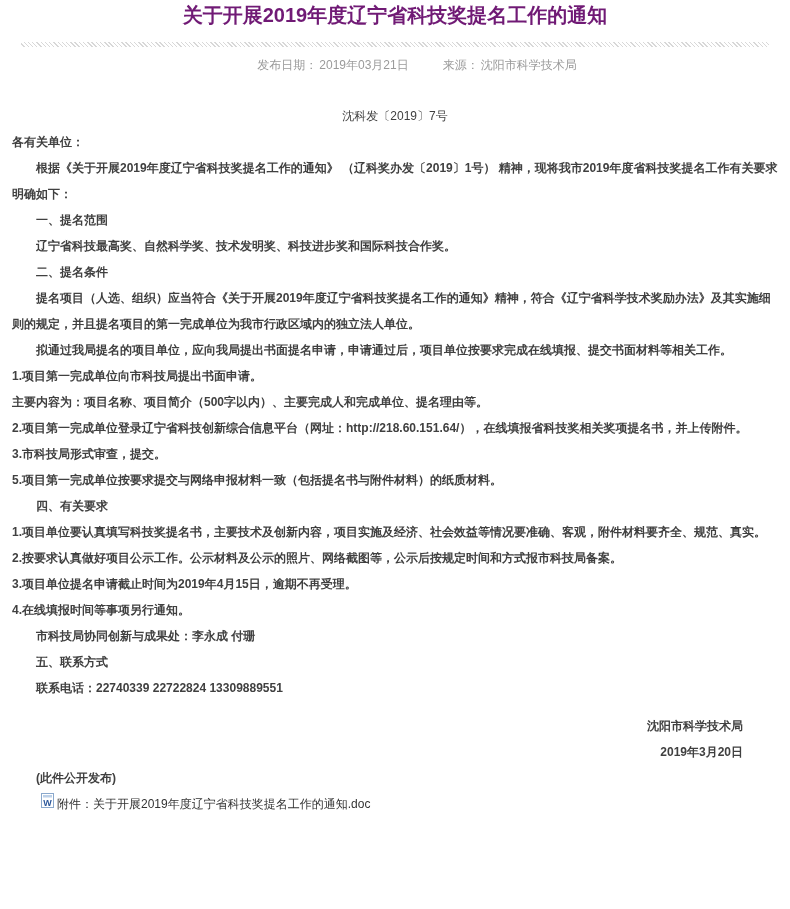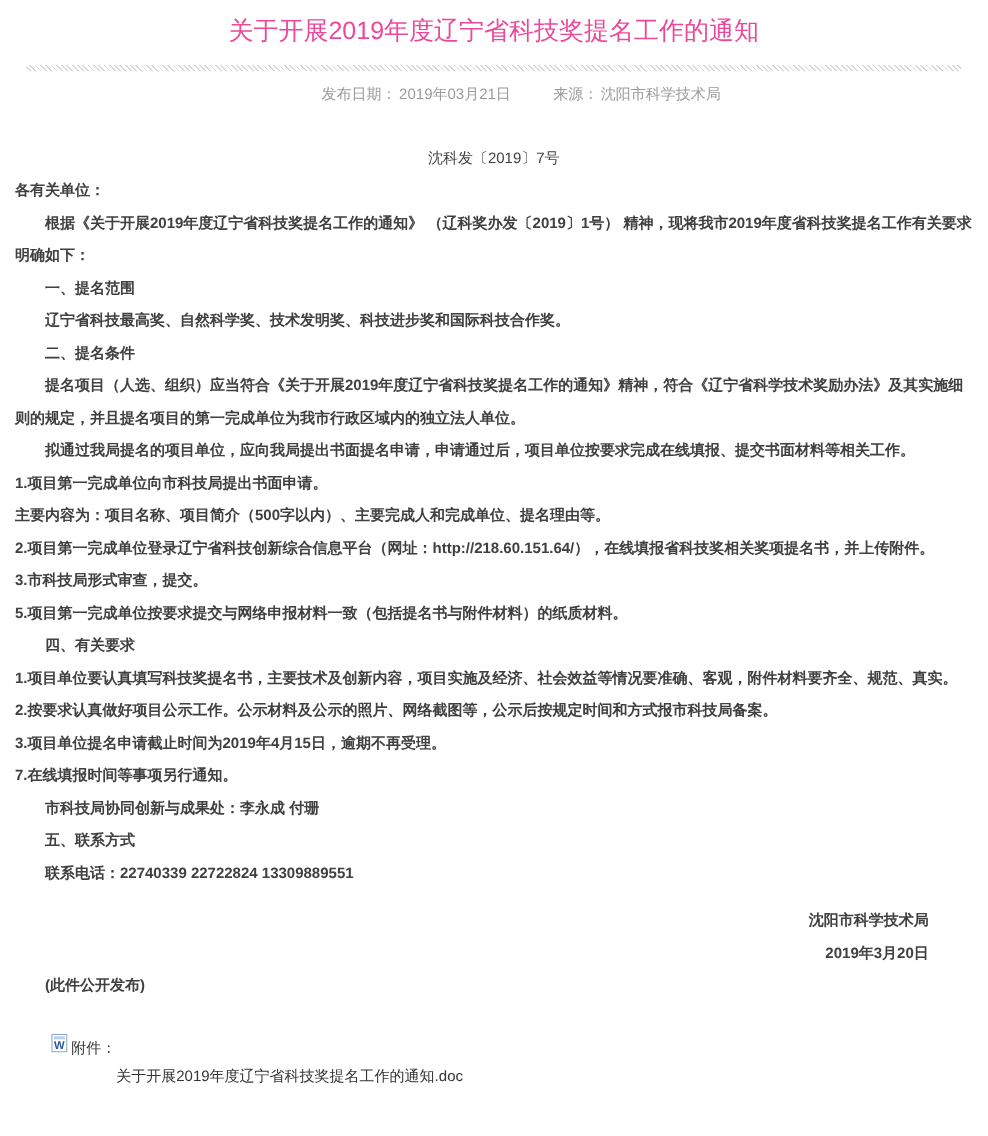--- a/index.html
+++ b/index.html
@@ -5,26 +5,26 @@
   html,body{margin:0;padding:0;background:#ffffff;}
   .page{
     position:relative;
     width:790px;height:909px;
     background:#ffffff;
     font-family:"Liberation Sans","DejaVu Sans",sans-serif;
     color:#404040;
     overflow:hidden;
   }
   .title{
-    padding-top:10px;
+    padding-top:0;
     text-align:center;
     font-size:20px;
     line-height:30px;
-    font-weight:normal;
-    color:#ec4899;
+    font-weight:bold;
+    color:#701a75;
   }
   .hatch{
     height:5px;
     margin:12px 21px 0 21px;
     background:repeating-linear-gradient(45deg,#ffffff 0,#ffffff 2px,#d8d8d8 2px,#d8d8d8 3px);
   }
   .meta{
     margin-top:10px;
     text-align:center;
     font-size:12px;
@@ -53,21 +53,21 @@
   .sig.org{margin-top:12px !important;}
   .attachment{
     padding-left:29px;
     font-size:12px;
     line-height:26px;
     color:#333333;
     display:flex;
     align-items:center;
   }
   .attachment .doc-icon{margin-right:3px;flex:0 0 auto;display:inline-block;}
-  .attachment a{color:#333333;text-decoration:none;cursor:pointer;margin-top:47px;}
+  .attachment a{color:#333333;text-decoration:none;cursor:pointer;}
 </style>
 </head>
 <body>
 
 <div class="page">
 
   <div class="title">关于开展2019年度辽宁省科技奖提名工作的通知</div>
 
   <div class="hatch"></div>
 
@@ -87,21 +87,21 @@
     <p class="indent">拟通过我局提名的项目单位，应向我局提出书面提名申请，申请通过后，项目单位按要求完成在线填报、提交书面材料等相关工作。</p>
     <p>1.项目第一完成单位向市科技局提出书面申请。</p>
     <p>主要内容为：项目名称、项目简介（500字以内）、主要完成人和完成单位、提名理由等。</p>
     <p>2.项目第一完成单位登录辽宁省科技创新综合信息平台（网址：http://218.60.151.64/），在线填报省科技奖相关奖项提名书，并上传附件。</p>
     <p>3.市科技局形式审查，提交。</p>
     <p>5.项目第一完成单位按要求提交与网络申报材料一致（包括提名书与附件材料）的纸质材料。</p>
     <p class="indent">四、有关要求</p>
     <p>1.项目单位要认真填写科技奖提名书，主要技术及创新内容，项目实施及经济、社会效益等情况要准确、客观，附件材料要齐全、规范、真实。</p>
     <p>2.按要求认真做好项目公示工作。公示材料及公示的照片、网络截图等，公示后按规定时间和方式报市科技局备案。</p>
     <p>3.项目单位提名申请截止时间为2019年4月15日，逾期不再受理。</p>
-    <p>7.在线填报时间等事项另行通知。</p>
+    <p>4.在线填报时间等事项另行通知。</p>
     <p class="indent">市科技局协同创新与成果处：李永成 付珊</p>
     <p class="indent">五、联系方式</p>
     <p class="indent">联系电话：22740339  22722824  13309889551</p>
 
     <p class="sig org">沈阳市科学技术局</p>
     <p class="sig">2019年3月20日</p>
 
     <p class="indent">(此件公开发布)</p>
 
     <div class="attachment">

